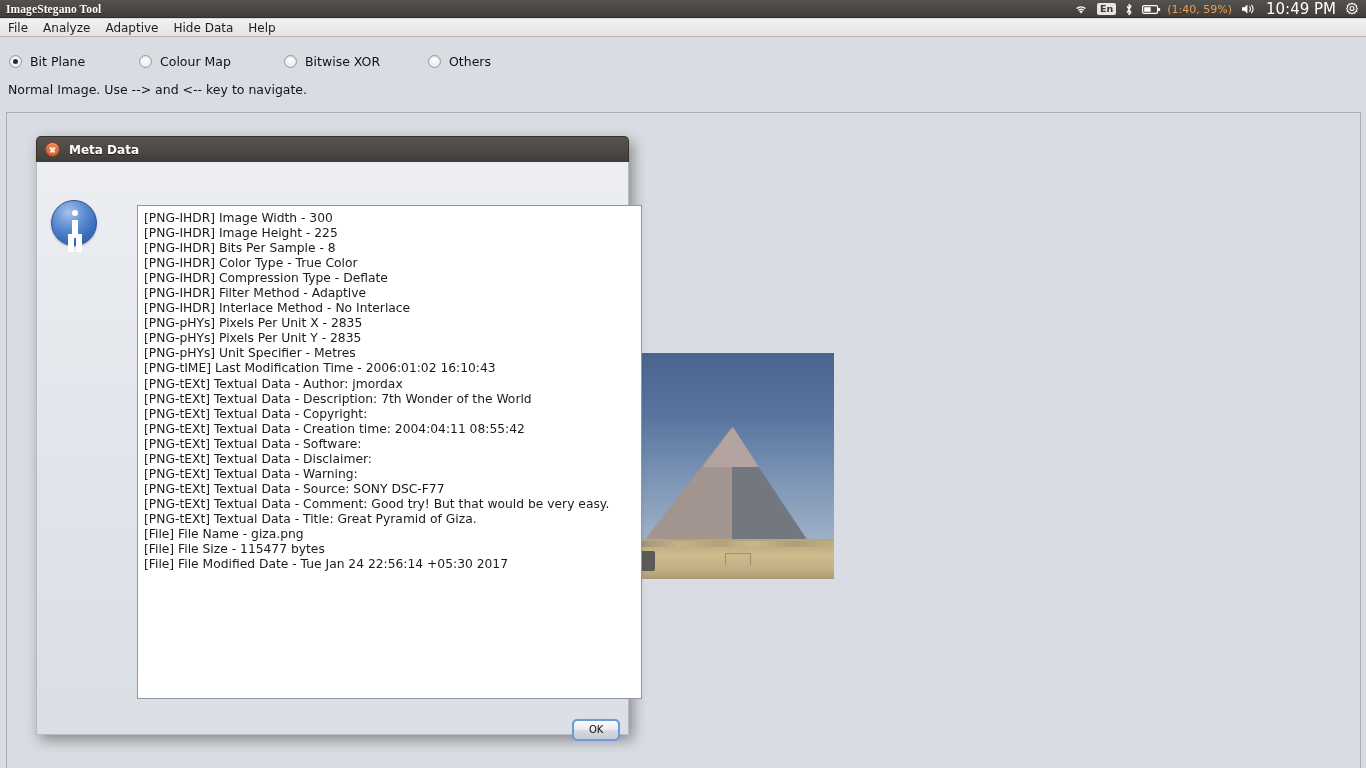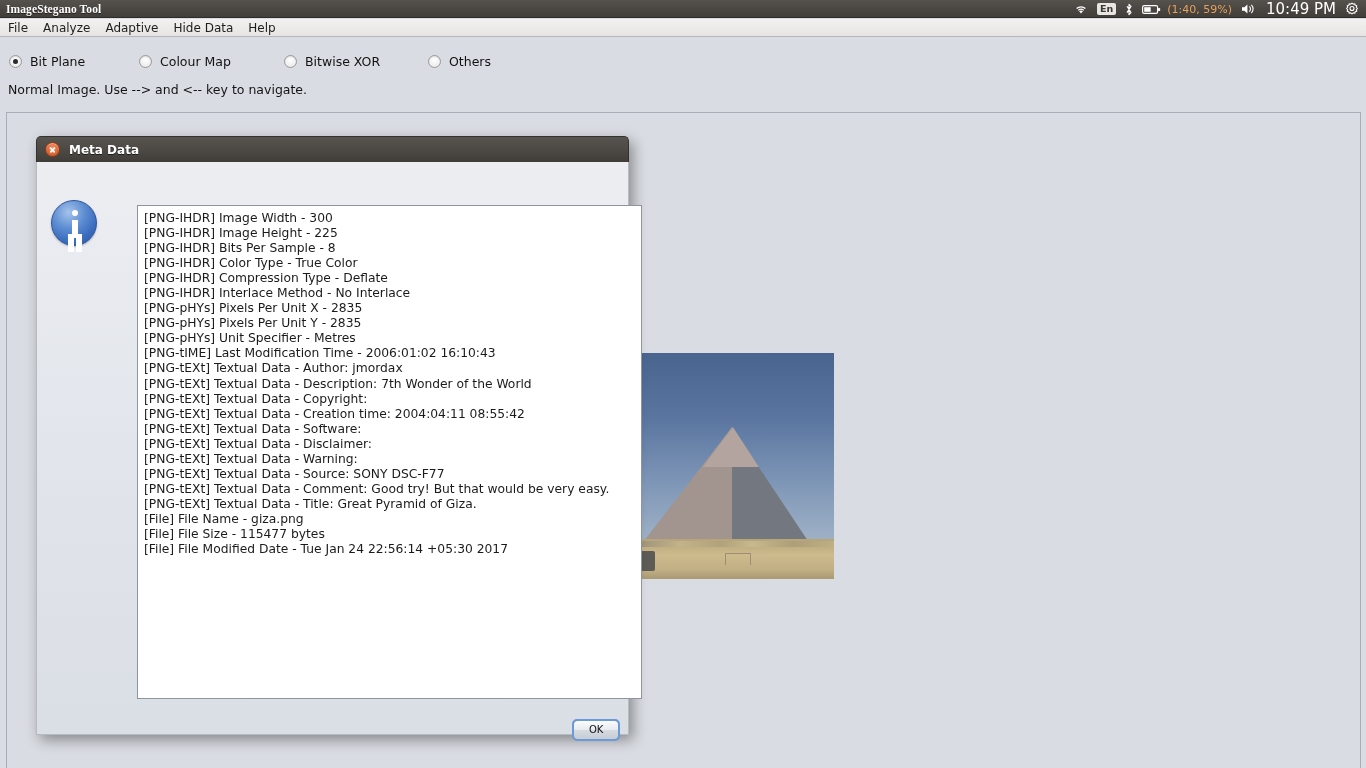--- a/index.html
+++ b/index.html
@@ -323,20 +323,21 @@
       <span class="dlg-title">Meta Data</span>
     </div>
     <div class="dlg-body">
       <div class="info-icon"></div>
       <div class="meta-box" id="meta-box">
           <div class="meta-line">[PNG-IHDR] Image Width - 300</div>
           <div class="meta-line">[PNG-IHDR] Image Height - 225</div>
           <div class="meta-line">[PNG-IHDR] Bits Per Sample - 8</div>
           <div class="meta-line">[PNG-IHDR] Color Type - True Color</div>
           <div class="meta-line">[PNG-IHDR] Compression Type - Deflate</div>
+          <div class="meta-line">[PNG-IHDR] Filter Method - Adaptive</div>
           <div class="meta-line">[PNG-IHDR] Interlace Method - No Interlace</div>
           <div class="meta-line">[PNG-pHYs] Pixels Per Unit X - 2835</div>
           <div class="meta-line">[PNG-pHYs] Pixels Per Unit Y - 2835</div>
           <div class="meta-line">[PNG-pHYs] Unit Specifier - Metres</div>
           <div class="meta-line">[PNG-tIME] Last Modification Time - 2006:01:02 16:10:43</div>
           <div class="meta-line">[PNG-tEXt] Textual Data - Author: jmordax</div>
           <div class="meta-line">[PNG-tEXt] Textual Data - Description: 7th Wonder of the World</div>
           <div class="meta-line">[PNG-tEXt] Textual Data - Copyright:</div>
           <div class="meta-line">[PNG-tEXt] Textual Data - Creation time: 2004:04:11 08:55:42</div>
           <div class="meta-line">[PNG-tEXt] Textual Data - Software:</div>

